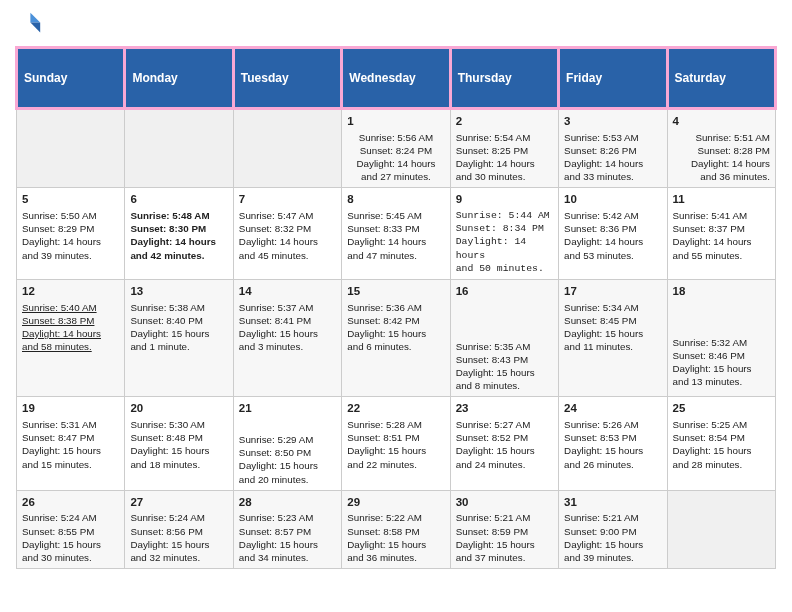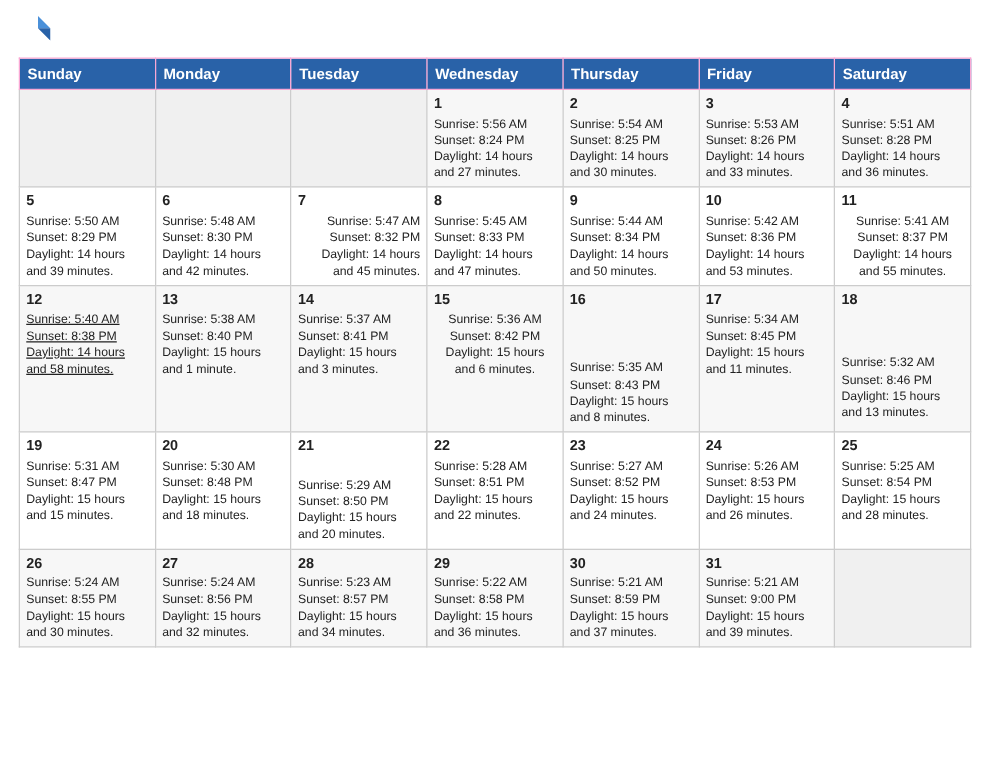--- a/index.html
+++ b/index.html
@@ -54,24 +54,24 @@
     }
     .calendar {
       width: 100%;
       border-collapse: collapse;
       font-size: 10.5px;
     }
     .calendar thead th {
       background: #2962a8;
       color: #fff;
       text-align: left;
-      padding: 5px 6px;
+      padding: 22px 6px;
       font-size: 12px;
       font-weight: bold;
-      border: 1px solid #f9a8d4;
+      border: 3px solid #f9a8d4;
       margin-top: 40px;
     }
     .calendar tbody td {
       border: 1px solid #ccc;
       vertical-align: top;
       padding: 4px 5px;
       width: calc(100% / 7);
       height: 78px;
       color: #222;
       line-height: 1.35;
@@ -129,93 +129,93 @@
           <th>Saturday</th>
         </tr>
     </thead>
     <tbody>
     <tr>
           <td class="empty-cell"></td>
           <td class="empty-cell"></td>
           <td class="empty-cell"></td>
           <td>
             <span class="day-number">1</span>
-            <div class="day-info" style="white-space: pre-line;">Sunrise: 5:56 AM
+            <div class="day-info" style="white-space: pre-line; text-align: center;">Sunrise: 5:56 AM
 Sunset: 8:24 PM
 Daylight: 14 hours
 and 27 minutes.</div>
           </td>
           <td>
             <span class="day-number">2</span>
             <div class="day-info" style="white-space: pre-line;">Sunrise: 5:54 AM
 Sunset: 8:25 PM
 Daylight: 14 hours
 and 30 minutes.</div>
           </td>
           <td>
             <span class="day-number">3</span>
             <div class="day-info" style="white-space: pre-line;">Sunrise: 5:53 AM
 Sunset: 8:26 PM
 Daylight: 14 hours
 and 33 minutes.</div>
           </td>
           <td>
             <span class="day-number">4</span>
-            <div class="day-info" style="white-space: pre-line;">Sunrise: 5:51 AM
+            <div class="day-info" style="white-space: pre-line; text-align: right;">Sunrise: 5:51 AM
 Sunset: 8:28 PM
 Daylight: 14 hours
 and 36 minutes.</div>
           </td>
         </tr>
         <tr>
           <td>
             <span class="day-number">5</span>
             <div class="day-info" style="white-space: pre-line;">Sunrise: 5:50 AM
 Sunset: 8:29 PM
 Daylight: 14 hours
 and 39 minutes.</div>
           </td>
           <td>
             <span class="day-number">6</span>
-            <div class="day-info" style="white-space: pre-line;">Sunrise: 5:48 AM
+            <div class="day-info" style="white-space: pre-line; font-weight: bold;">Sunrise: 5:48 AM
 Sunset: 8:30 PM
 Daylight: 14 hours
 and 42 minutes.</div>
           </td>
           <td>
             <span class="day-number">7</span>
-            <div class="day-info" style="white-space: pre-line; text-align: right;">Sunrise: 5:47 AM
+            <div class="day-info" style="white-space: pre-line;">Sunrise: 5:47 AM
 Sunset: 8:32 PM
 Daylight: 14 hours
 and 45 minutes.</div>
           </td>
           <td>
             <span class="day-number">8</span>
             <div class="day-info" style="white-space: pre-line;">Sunrise: 5:45 AM
 Sunset: 8:33 PM
 Daylight: 14 hours
 and 47 minutes.</div>
           </td>
           <td>
             <span class="day-number">9</span>
-            <div class="day-info" style="white-space: pre-line;">Sunrise: 5:44 AM
+            <div class="day-info" style="white-space: pre-line; font-family: Liberation Mono, monospace;">Sunrise: 5:44 AM
 Sunset: 8:34 PM
 Daylight: 14 hours
 and 50 minutes.</div>
           </td>
           <td>
             <span class="day-number">10</span>
             <div class="day-info" style="white-space: pre-line;">Sunrise: 5:42 AM
 Sunset: 8:36 PM
 Daylight: 14 hours
 and 53 minutes.</div>
           </td>
           <td>
             <span class="day-number">11</span>
-            <div class="day-info" style="white-space: pre-line; text-align: center;">Sunrise: 5:41 AM
+            <div class="day-info" style="white-space: pre-line;">Sunrise: 5:41 AM
 Sunset: 8:37 PM
 Daylight: 14 hours
 and 55 minutes.</div>
           </td>
         </tr>
         <tr>
           <td>
             <span class="day-number">12</span>
             <div class="day-info" style="white-space: pre-line; text-decoration: underline;">Sunrise: 5:40 AM
 Sunset: 8:38 PM
@@ -231,21 +231,21 @@
           </td>
           <td>
             <span class="day-number">14</span>
             <div class="day-info" style="white-space: pre-line;">Sunrise: 5:37 AM
 Sunset: 8:41 PM
 Daylight: 15 hours
 and 3 minutes.</div>
           </td>
           <td>
             <span class="day-number">15</span>
-            <div class="day-info" style="white-space: pre-line; text-align: center;">Sunrise: 5:36 AM
+            <div class="day-info" style="white-space: pre-line;">Sunrise: 5:36 AM
 Sunset: 8:42 PM
 Daylight: 15 hours
 and 6 minutes.</div>
           </td>
           <td>
             <span class="day-number">16</span>
             <div class="day-info" style="white-space: pre-line; margin-top: 40px;">Sunrise: 5:35 AM
 Sunset: 8:43 PM
 Daylight: 15 hours
 and 8 minutes.</div>

